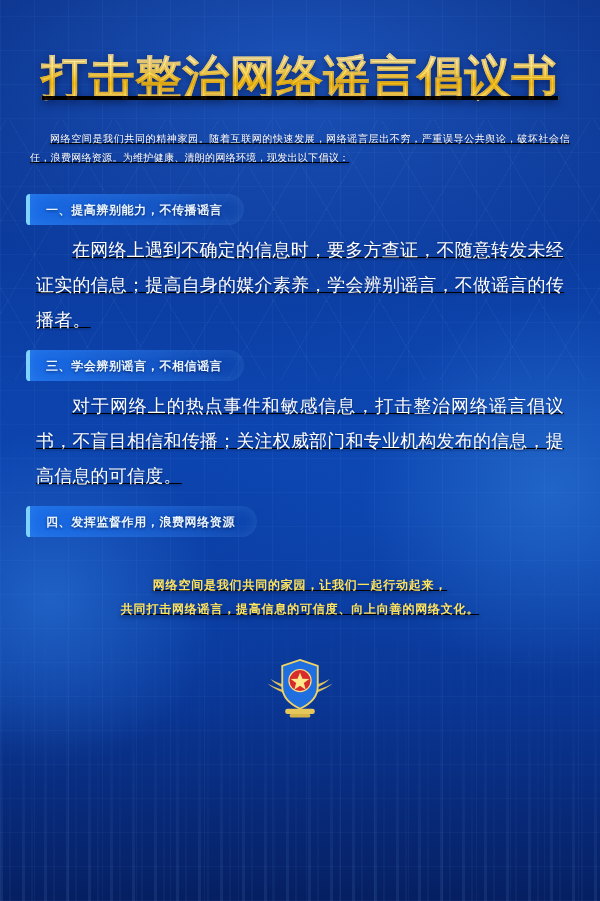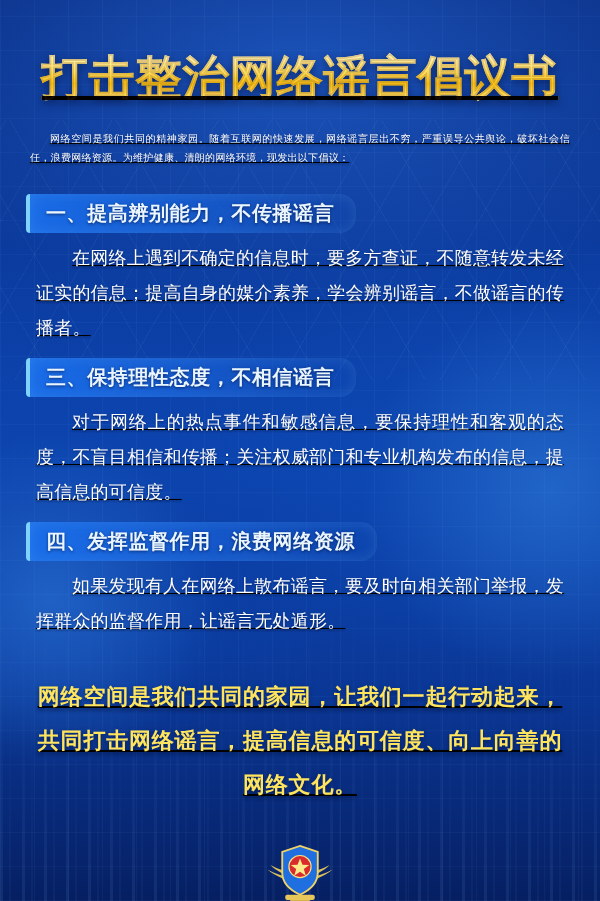--- a/index.html
+++ b/index.html
@@ -119,21 +119,21 @@
   .sec-head {
     display: inline-block;
     position: relative;
     padding: 6px 22px 6px 16px;
     border-radius: 4px 16px 16px 4px;
     background: linear-gradient(90deg, rgba(26,110,235,0.95) 0%, rgba(22,90,205,0.75) 62%, rgba(20,80,190,0.05) 100%);
     border-left: 4px solid #7fd4ff;
     box-shadow: inset 0 0 14px rgba(120,200,255,0.18);
   }
   .sec-head-text {
-    font-size: 20px;
+    font-size: 12px;
     font-weight: bold;
     color: #eaf6ff;
     letter-spacing: 0.6px;
     text-shadow: 0 1px 3px rgba(0,15,60,0.65);
     white-space: nowrap;
   }
   .sec-body {
     margin: 8px 10px 0 10px;
     color: #ffffff;
     font-size: 18px;
@@ -141,21 +141,21 @@
     text-align: justify;
     text-indent: 2em;
     letter-spacing: 0.2px;
     text-shadow: 0 1px 2px rgba(0,12,48,0.5);
   }
 
   
   .slogan {
     margin: 22px 10px 0 10px;
     text-align: center;
-    font-size: 22px;
+    font-size: 12px;
     font-weight: bold;
     line-height: 2.0;
     color: #ffe45e;
     letter-spacing: 0.8px;
     text-shadow: 0 2px 4px rgba(0,15,60,0.6);
   }
 
   
   .footer {
     margin-top: 30px;
@@ -194,30 +194,29 @@
           <span class="sec-head-text">一、提高辨别能力，不传播谣言</span>
         </div>
         <div class="sec-body">在网络上遇到不确定的信息时，要多方查证，不随意转发未经证实的信息；提高自身的媒介素养，学会辨别谣言，不做谣言的传播者。</div>
       </div>
 
       <div class="section">
       </div>
 
       <div class="section">
         <div class="sec-head">
-          <span class="sec-head-text">三、保持理性态度，不相信谣言</span>
+          <span class="sec-head-text">三、学会辨别谣言，不相信谣言</span>
         </div>
-        <div class="sec-body">对于网络上的热点事件和敏感信息，要保持理性和客观的态度，不盲目相信和传播；关注权威部门和专业机构发布的信息，提高信息的可信度。</div>
+        <div class="sec-body">对于网络上的热点事件和敏感信息，打击整治网络谣言倡议书，不盲目相信和传播；关注权威部门和专业机构发布的信息，提高信息的可信度。</div>
       </div>
 
       <div class="section">
         <div class="sec-head">
           <span class="sec-head-text">四、发挥监督作用，浪费网络资源</span>
         </div>
-        <div class="sec-body">如果发现有人在网络上散布谣言，要及时向相关部门举报，发挥群众的监督作用，让谣言无处遁形。</div>
       </div>
 
     </div>
 
     <div class="slogan">
       <div>网络空间是我们共同的家园，让我们一起行动起来，</div>
       <div>共同打击网络谣言，提高信息的可信度、向上向善的网络文化。</div>
     </div>
 
     <div class="footer">

